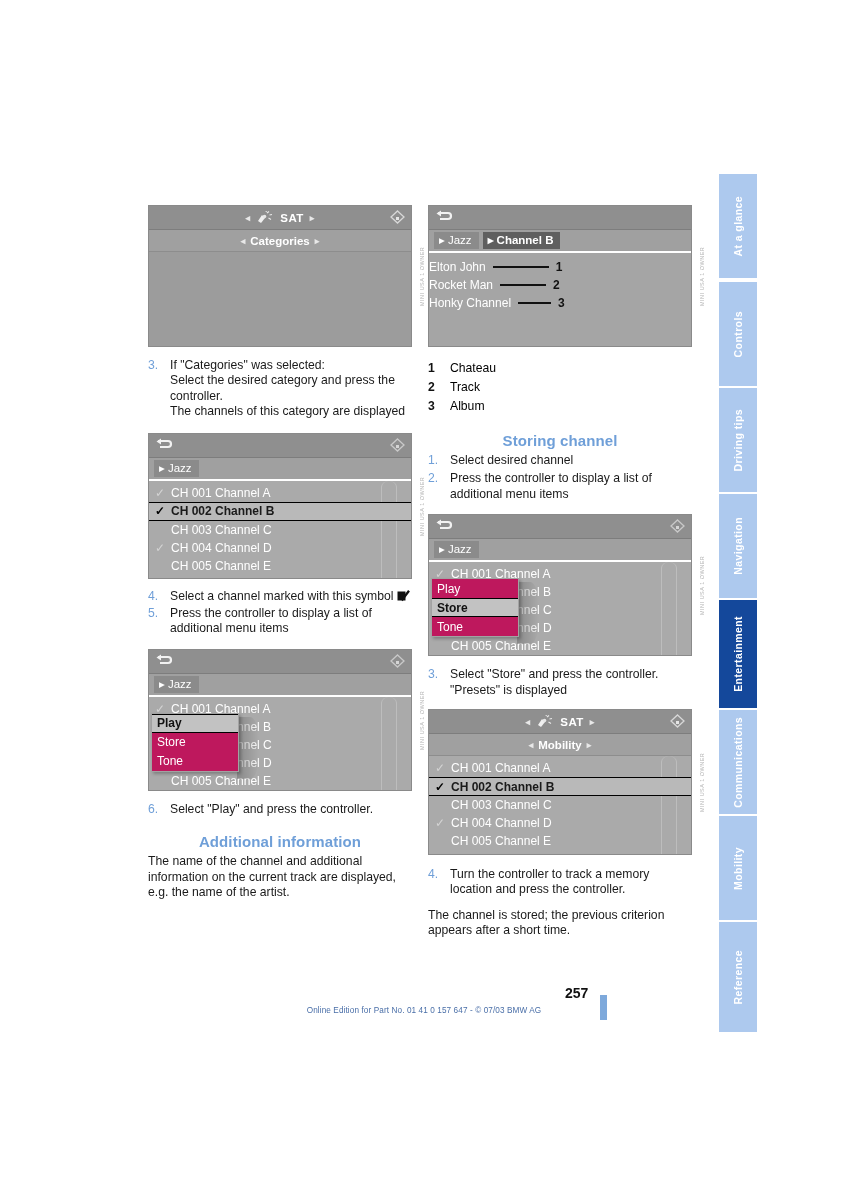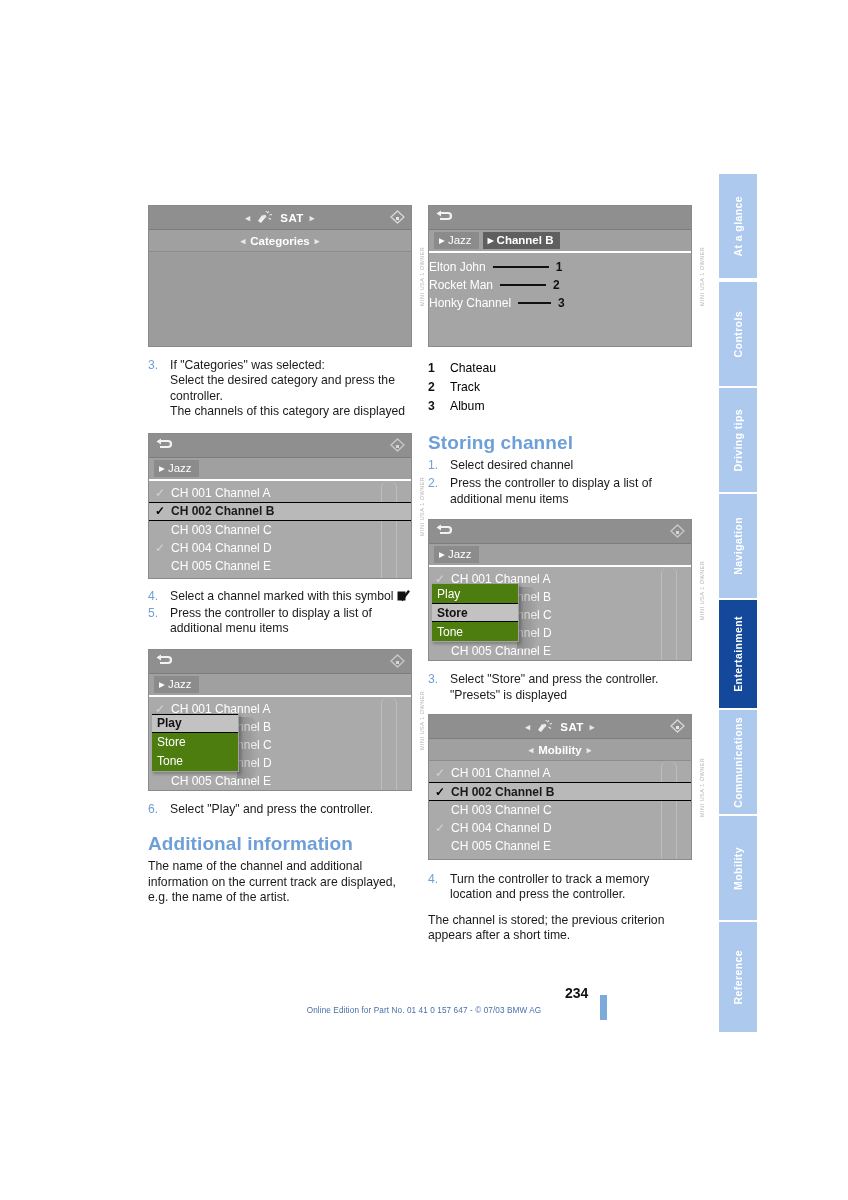--- a/index.html
+++ b/index.html
@@ -97,21 +97,21 @@
   }
   .track-row .lbl{white-space:nowrap;}
   .track-row .lead{
     flex:0 0 auto;border-top:2.5px solid #111;margin:0 7px;
   }
   .track-row .num{color:#111;font-weight:bold;font-size:12px;}
 
   
   .popup{
     position:absolute;left:2px;top:16px;width:86px;
-    background:#4d7c0f;border:1px solid #a2a2a2;
+    background:#be185d;border:1px solid #a2a2a2;
     box-shadow:2px 2px 3px rgba(0,0,0,.25);
     z-index:4;
   }
   .popup .pit{
     height:19px;display:flex;align-items:center;padding-left:5px;
     font-size:12px;color:#ffffff;box-sizing:border-box;
   }
   .popup .pit.sel{
     background:#c2c2c2;color:#111;font-weight:bold;
     border-top:1.6px solid #000;border-bottom:1.6px solid #000;
@@ -125,22 +125,22 @@
   
   .wm{
     position:absolute;top:0;right:-17px;height:100%;width:14px;
     color:#b4b4b4;font-size:5.5px;letter-spacing:.5px;
     writing-mode:vertical-rl;transform:rotate(180deg);
     display:flex;align-items:center;justify-content:center;
     white-space:nowrap;
   }
   .screenwrap{position:relative;width:264px;}
   .hdr{
-    color:#6f9fd8;font-size:19px;font-weight:bold;
-    margin:16px 0 4px 0;letter-spacing:.1px;
+    color:#6f9fd8;font-size:15px;font-weight:bold;
+    margin:16px 0 4px 0;letter-spacing:.1px;text-align:center;
   }
   ol.steps{margin:0;padding:0;list-style:none;}
   ol.steps li{
     display:flex;margin-bottom:0px;line-height:15.4px;font-size:12.2px;
   }
   ol.steps li .n{
     color:#6f9fd8;width:22px;flex:0 0 22px;font-size:12.2px;
   }
   ol.steps li .b{flex:1;color:#1a1a1a;}
   .legend{margin:0;padding:0;list-style:none;}
@@ -576,17 +576,17 @@
         <li>
           <span class="n">4.</span>
           <span class="b">Turn the controller to track a memory location and press the controller.</span>
         </li>
       </ol>
       <div class="para" style="margin-top:10px;">The channel is stored; the previous criterion appears after a short time.</div>
     </div>
 
   </div>
 
-  <div class="pagenum">234</div>
+  <div class="pagenum">257</div>
   <div class="pagebar"></div>
   <div class="footer">Online Edition for Part No. 01 41 0 157 647 - © 07/03 BMW AG</div>
 
 </div>
 
 </body></html>

